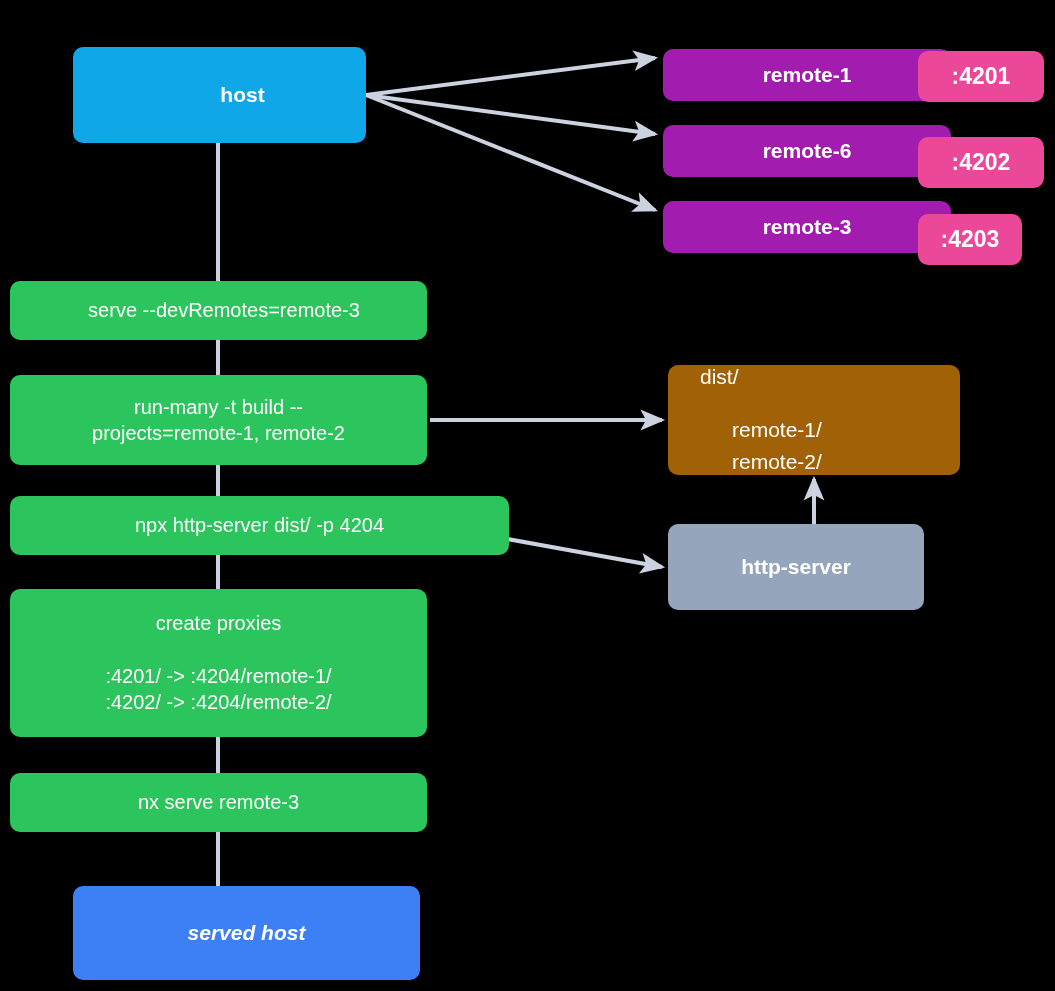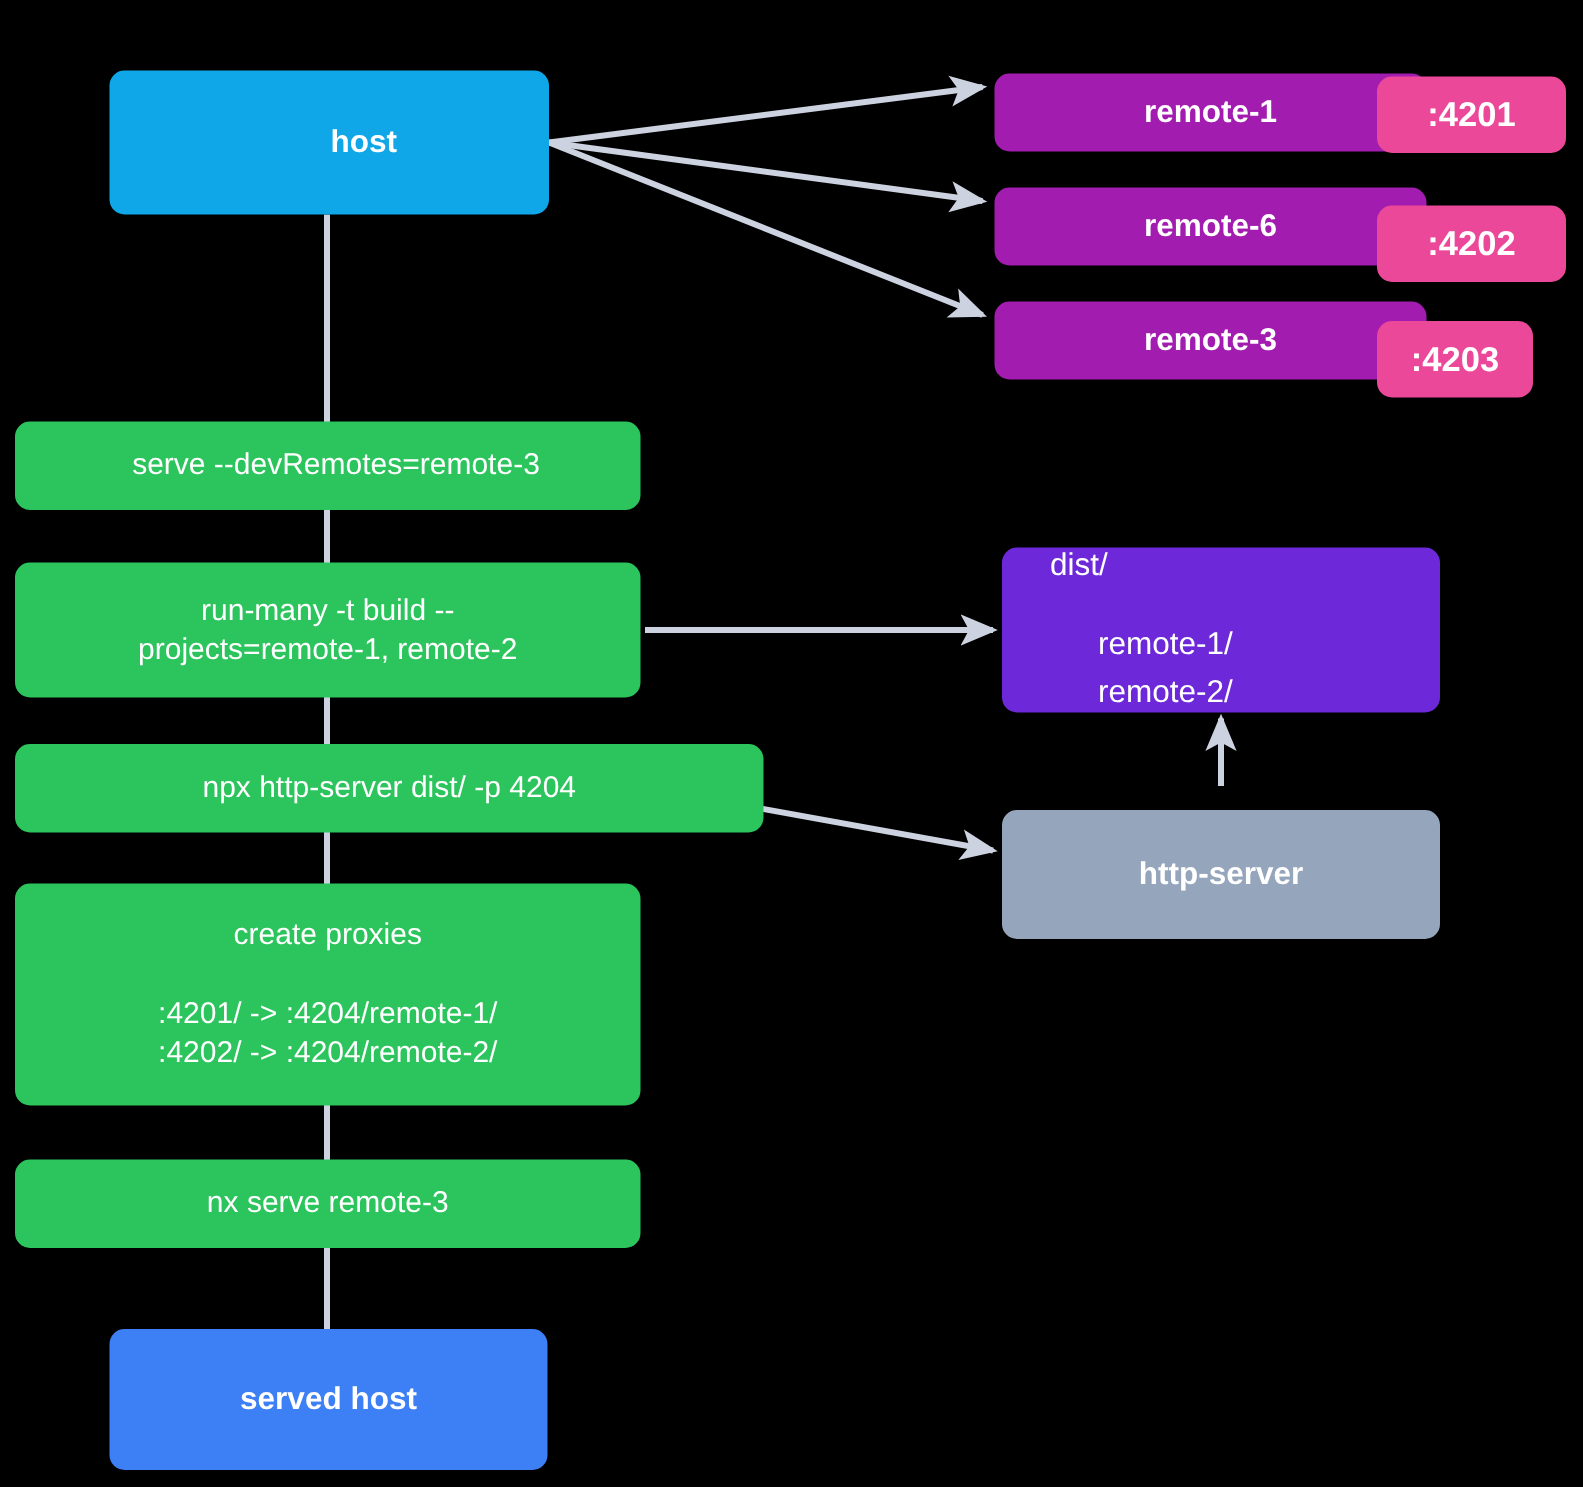--- a/index.html
+++ b/index.html
@@ -47,21 +47,21 @@
     font-weight: 700;
   }
   .node.cmd-node,
   .node.dir-node {
     font-weight: 400;
   }
   .host-node      { background: #0fa7e8; font-size: 21px; padding-left: 46px; }
   .remote-node    { background: #a21caf; font-size: 21px; margin-top: 16px; }
   .badge-node     { background: #ec4899; font-size: 23px; font-weight: 400; margin-top: 43px; }
   .cmd-node       { background: #2cc45c; font-size: 20px; }
-  .dir-node       { background: #6d28d9; font-size: 21px;
+  .dir-node       { background: #a16207; font-size: 21px;
                     justify-content: flex-start; text-align: left; }
   .server-node    { background: #94a5bc; font-size: 21px; }
   .servedhost-node{ background: #3d7ff4; font-size: 21px; }
   .dir-inner {
     padding-left: 32px;
     white-space: pre;
     line-height: 1.55;
     margin-top: 20px;
   }
 </style>
@@ -116,17 +116,17 @@
   <div class="node cmd-node" style="left:10px; top:773px; width:417px; height:59px;">nx serve remote-3</div>
 
   <div class="node dir-node" style="left:668px; top:365px; width:292px; height:110px; padding:14px 0 14px 32px;">
     <div style="display:flex; flex-direction:column; align-items:flex-start;">
       <span style="line-height:1.55;">dist/</span>
       <span class="dir-inner">remote-1/
 remote-2/</span>
     </div>
   </div>
 
-  <div class="node server-node" style="left:668px; top:524px; width:292px; height:86px;margin-top:16px;">http-server</div>
+  <div class="node server-node" style="left:668px; top:524px; width:256px; height:86px;">http-server</div>
 
-  <div class="node servedhost-node" style="left:73px; top:886px; width:292px; height:94px;">served host</div>
+  <div class="node servedhost-node" style="left:73px; top:886px; width:347px; height:94px;font-style:italic;">served host</div>
 
 </div>
 
 </body></html>

